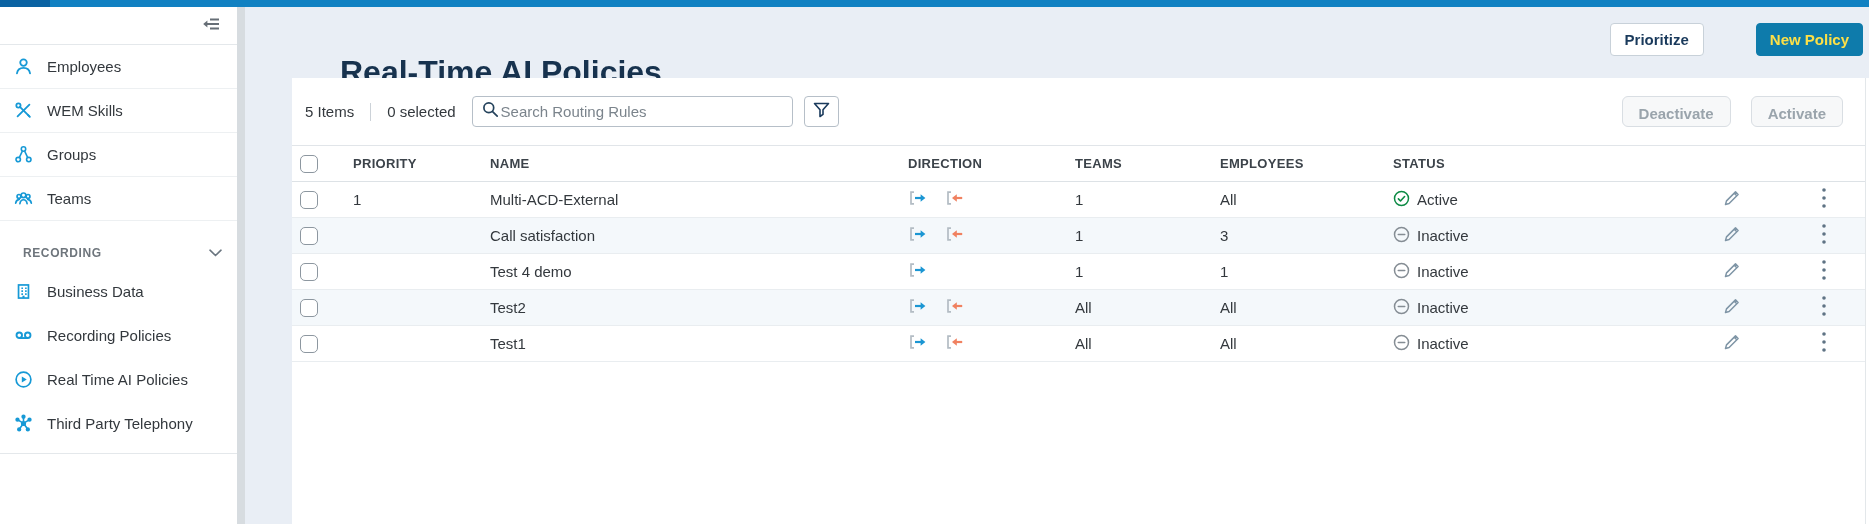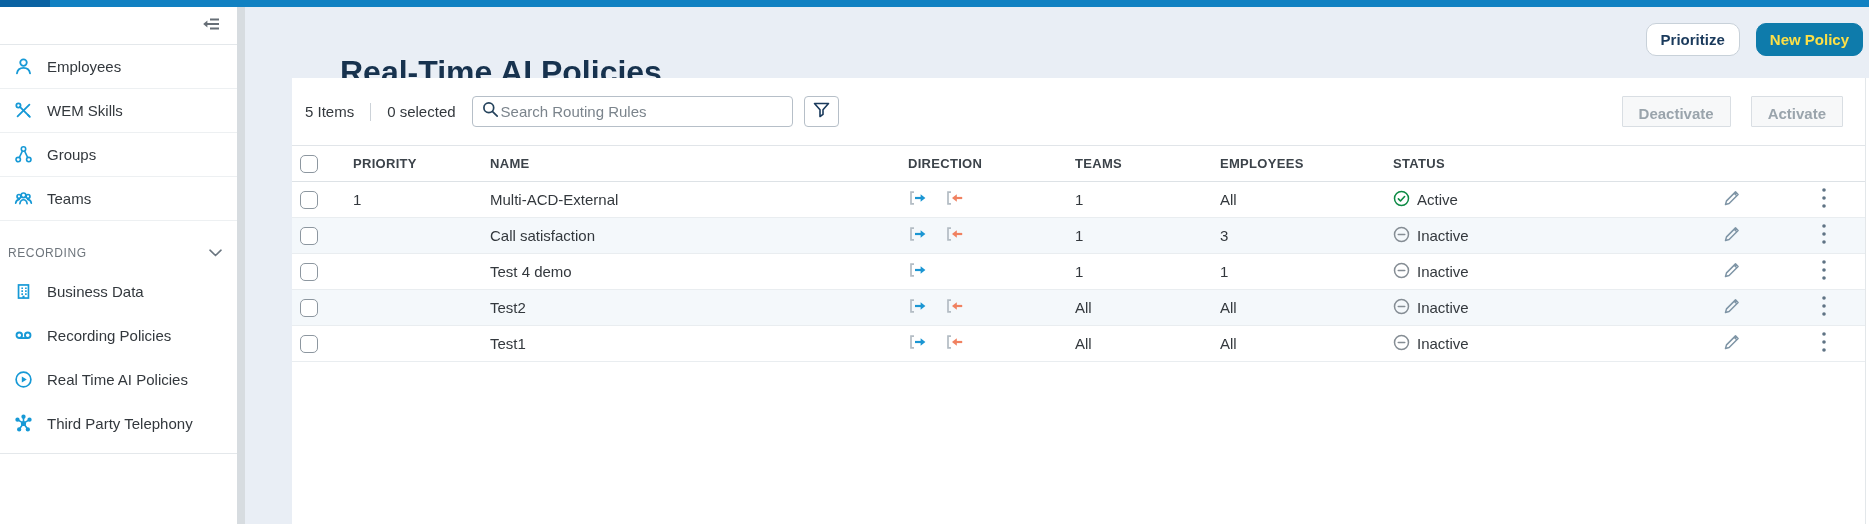--- a/index.html
+++ b/index.html
@@ -14,44 +14,44 @@
   .topbar-left { position:absolute; top:0; left:0; width:50px; height:7px; background:var(--topbar-dark-blue,#0a62a2); }
 
   
   .sidebar { position:absolute; left:0; top:7px; width:237px; height:517px; background:#fff; }
   .sidebar-scrollbar { position:absolute; left:237px; top:7px; width:8px; height:517px; background:#d7dce0; }
   .sb-header { height:38px; border-bottom:1px solid #e4e8eb; display:flex; align-items:center; justify-content:flex-end; padding-right:14px; }
   .sb-item { height:44px; display:flex; align-items:center; padding-left:13px; gap:14px; font-size:15px; color:#33383d; cursor:pointer; }
   .sb-item.bordered { border-bottom:1px solid #edf0f2; }
   .sb-item .ic { width:20px; display:flex; justify-content:center; }
   .sb-gap { height:16px; }
-  .sb-section-header { height:32px; display:flex; align-items:center; justify-content:space-between; padding:0 15px 0 8px; font-size:12px; font-weight:normal; letter-spacing:.6px; color:#6e757c;gap:12px; }
+  .sb-section-header { height:32px; display:flex; align-items:center; justify-content:space-between; padding:0 15px 0 23px; font-size:12px; font-weight:bold; letter-spacing:.6px; color:#6e757c;gap:12px; }
   .sb-bottom-divider { border-top:1px solid #e4e8eb; margin-top:8px; }
 
   
   .main { position:absolute; left:245px; top:7px; width:1624px; height:517px; }
   .page-title { position:absolute; left:47px; top:26px; font-size:32px; font-weight:600; color:var(--title-navy,#17324e);margin-left:48px; }
   .header-buttons { position:absolute; right:6px; top:16px; display:flex; gap:16px; }
-  .btn { height:33px; border-radius:10px; font-family:inherit; font-size:15px; font-weight:600; cursor:pointer; }
+  .btn { height:33px; border-radius:4px; font-family:inherit; font-size:15px; font-weight:600; cursor:pointer;margin-left:36px; }
   .btn-secondary { padding:0 14px; background:#fff; border:1px solid #c8d1d9; color:#1a3a5c; }
   .btn-primary { padding:0 13px; background:var(--primary-button-blue,#0e7bab); border:1px solid var(--primary-button-blue,#0e7bab); color:#fde047; }
 
   .card { position:absolute; left:47px; top:71px; width:1573px; height:446px; background:#fff; }
   .right-edge { position:absolute; right:0; top:71px; bottom:0; width:4px; background:#fff; border-left:1px solid #e3e7ea; }
 
   
   .toolbar { height:67px; display:flex; align-items:center; padding:0 22px 0 13px;justify-content:space-between; }
   .toolbar-count { font-size:15px; color:#33383d; }
   .toolbar-divider { width:1px; height:18px; background:#ccd2d8; margin:0 16px; }
   .search-box { margin-left:16px; width:321px; height:31px; border:1px solid #b6bfc8; border-radius:4px; background:#fff; display:flex; align-items:center; padding:0 9px; }
   .search-box input { border:none; outline:none; flex:1; font-family:inherit; font-size:15px; color:#33383d; background:transparent; }
   .search-box input::placeholder { color:#7b848c; }
   .filter-btn { margin-left:11px; width:35px; height:31px; border:1px solid #b6bfc8; border-radius:4px; background:#fff; display:flex; align-items:center; justify-content:center; cursor:pointer; }
   .spacer { flex:1; }
-  .btn-disabled { height:31px; padding:8px 16px; background:#f7f8f9; border:1px solid #d9dee3; border-radius:1px; color:#9aa4ac; font-size:15px; font-weight:600; font-family:inherit; }
+  .btn-disabled { height:31px; padding:8px 16px; background:#f7f8f9; border:1px solid #d9dee3; border-radius:6px; color:#9aa4ac; font-size:15px; font-weight:600; font-family:inherit; }
   .btn-disabled + .btn-disabled { margin-left:20px; }
 
   
   .trow { display:grid; grid-template-columns:61px 137px 418px 167px 145px 173px 289px 100px 1fr; align-items:center; }
   .thead { height:37px; border-top:1px solid #e1e5e9; border-bottom:1px solid #dde2e6; font-size:13px; font-weight:bold; color:#3c434a; letter-spacing:.3px; }
   .tbody .trow { height:36px; border-bottom:1px solid #e9edf0; font-size:15px; color:#33383d; }
   .tbody .trow.alt { background:#f4f8fb; }
   .cell-checkbox { padding-left:8px; }
   .checkbox { width:18px; height:18px; border:1.5px solid #8d97a0; border-radius:5px; background:#fff; cursor:pointer; }
   .direction-cell { display:flex; gap:17px; }

